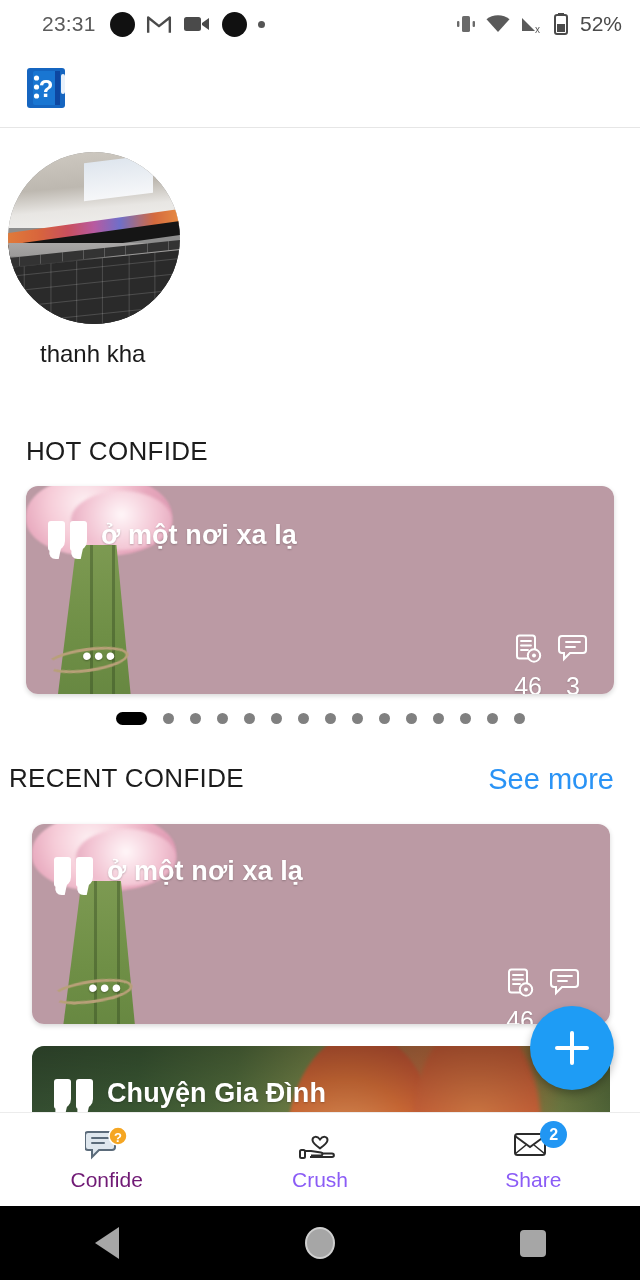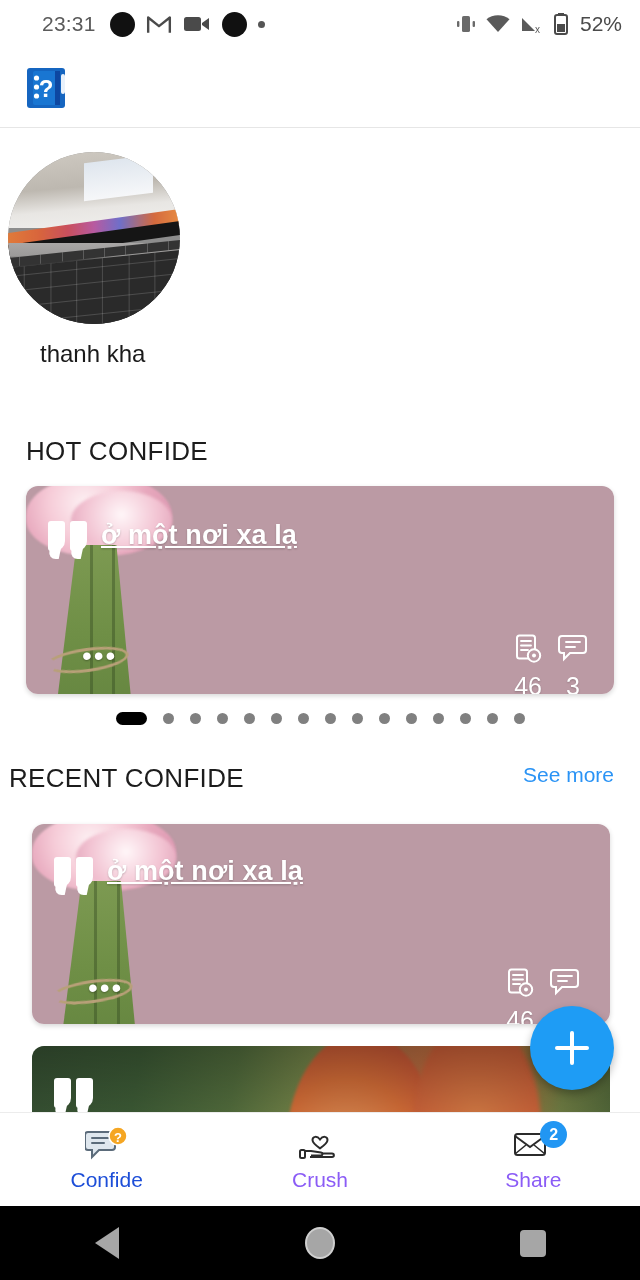--- a/index.html
+++ b/index.html
@@ -65,21 +65,21 @@
   .profile-name {
     position:absolute; left:40px; top:188px; font-size:24px; color:#1a1a1a;
   }
 
   
   .sect {
     position:absolute; left:0; width:640px; display:flex;
     align-items:flex-start; justify-content:space-between; padding:0 26px;
   }
   .sect-title { font-size:26px; color:#1c1c1c; letter-spacing:.3px; }
-  .see-more { font-size:21px; color:#2a93f5; }
+  .see-more { font-size:29px; color:#2a93f5; }
 
   
   .card {
     position:absolute; border-radius:12px; overflow:hidden;
     box-shadow:0 2px 5px rgba(0,0,0,.16);
   }
   .card-bg { position:absolute; inset:0; }
   .bg-rose { background:#bb9aa4; }
   .bg-rose .flowers {
     position:absolute; left:-2%; top:-8%; width:32%; height:130%;
@@ -135,21 +135,21 @@
   .quote-mark i {
     display:block; width:17px; height:30px; background:#fff;
     border-radius:3px 3px 10px 3px; position:relative;
   }
   .quote-mark i::after {
     content:""; position:absolute; left:1px; bottom:-8px; width:11px; height:12px;
     background:#fff; border-radius:0 0 0 8px; transform:skewX(-12deg);
   }
   .card-title {
     color:#fff; font-size:27px; font-weight:700; letter-spacing:.1px;
-    text-shadow:0 1px 2px rgba(0,0,0,.22); white-space:nowrap;text-decoration:underline;
+    text-shadow:0 1px 2px rgba(0,0,0,.22); white-space:nowrap;
   }
   .card-ellipsis {
     position:absolute; left:56px; color:#fff; font-size:28px; line-height:8px;
     letter-spacing:2px; text-shadow:0 1px 2px rgba(0,0,0,.3);
   }
   .card-stats {
     position:absolute; display:flex; align-items:center; gap:16px; color:#fff;
   }
   .stat { display:flex; align-items:center; gap:9px;flex-direction:column; }
   .stat-num { font-size:25px; color:#fff; text-shadow:0 1px 2px rgba(0,0,0,.22); }
@@ -177,21 +177,21 @@
   
   .bottomnav {
     position:absolute; left:0; bottom:74px; width:640px; height:94px;
     background:#fff; display:flex; border-top:1px solid #ececec; z-index:7;
   }
   .navitem {
     flex:1; display:flex; flex-direction:column; align-items:center;
     justify-content:center; gap:7px; position:relative;
   }
   .nav-label { font-size:21px; color:#8b5cf6; }
-  .navitem.active .nav-label { color:#1d4ed8; }
+  .navitem.active .nav-label { color:#701a75; }
   .nav-ico { width:44px; height:34px; position:relative; }
   .badge {
     position:absolute; top:-6px; right:-12px; min-width:27px; height:27px;
     border-radius:14px; background:#2196f3; color:#fff; font-size:16px;
     display:flex; align-items:center; justify-content:center; padding:0 6px;
     font-weight:700;
   }
 
   
   .androidnav {
@@ -384,20 +384,21 @@
     <div class="card-bg bg-green">
       <div class="tulip1"></div>
       <div class="tulip2"></div>
       <div class="shade"></div>
     </div>
     <div class="card-title-row" style="top:32px;">
       <span class="quote-mark">
           <i></i>
           <i></i>
         </span>
+      <span class="card-title">Chuyện Gia Đình</span>
     </div>
   </div>
 
   <div class="fab"></div>
 
   <div class="bottomnav">
 
     <div class="navitem active">
       <span class="nav-ico">
         <svg width="44" height="34" viewBox="0 0 44 34">

